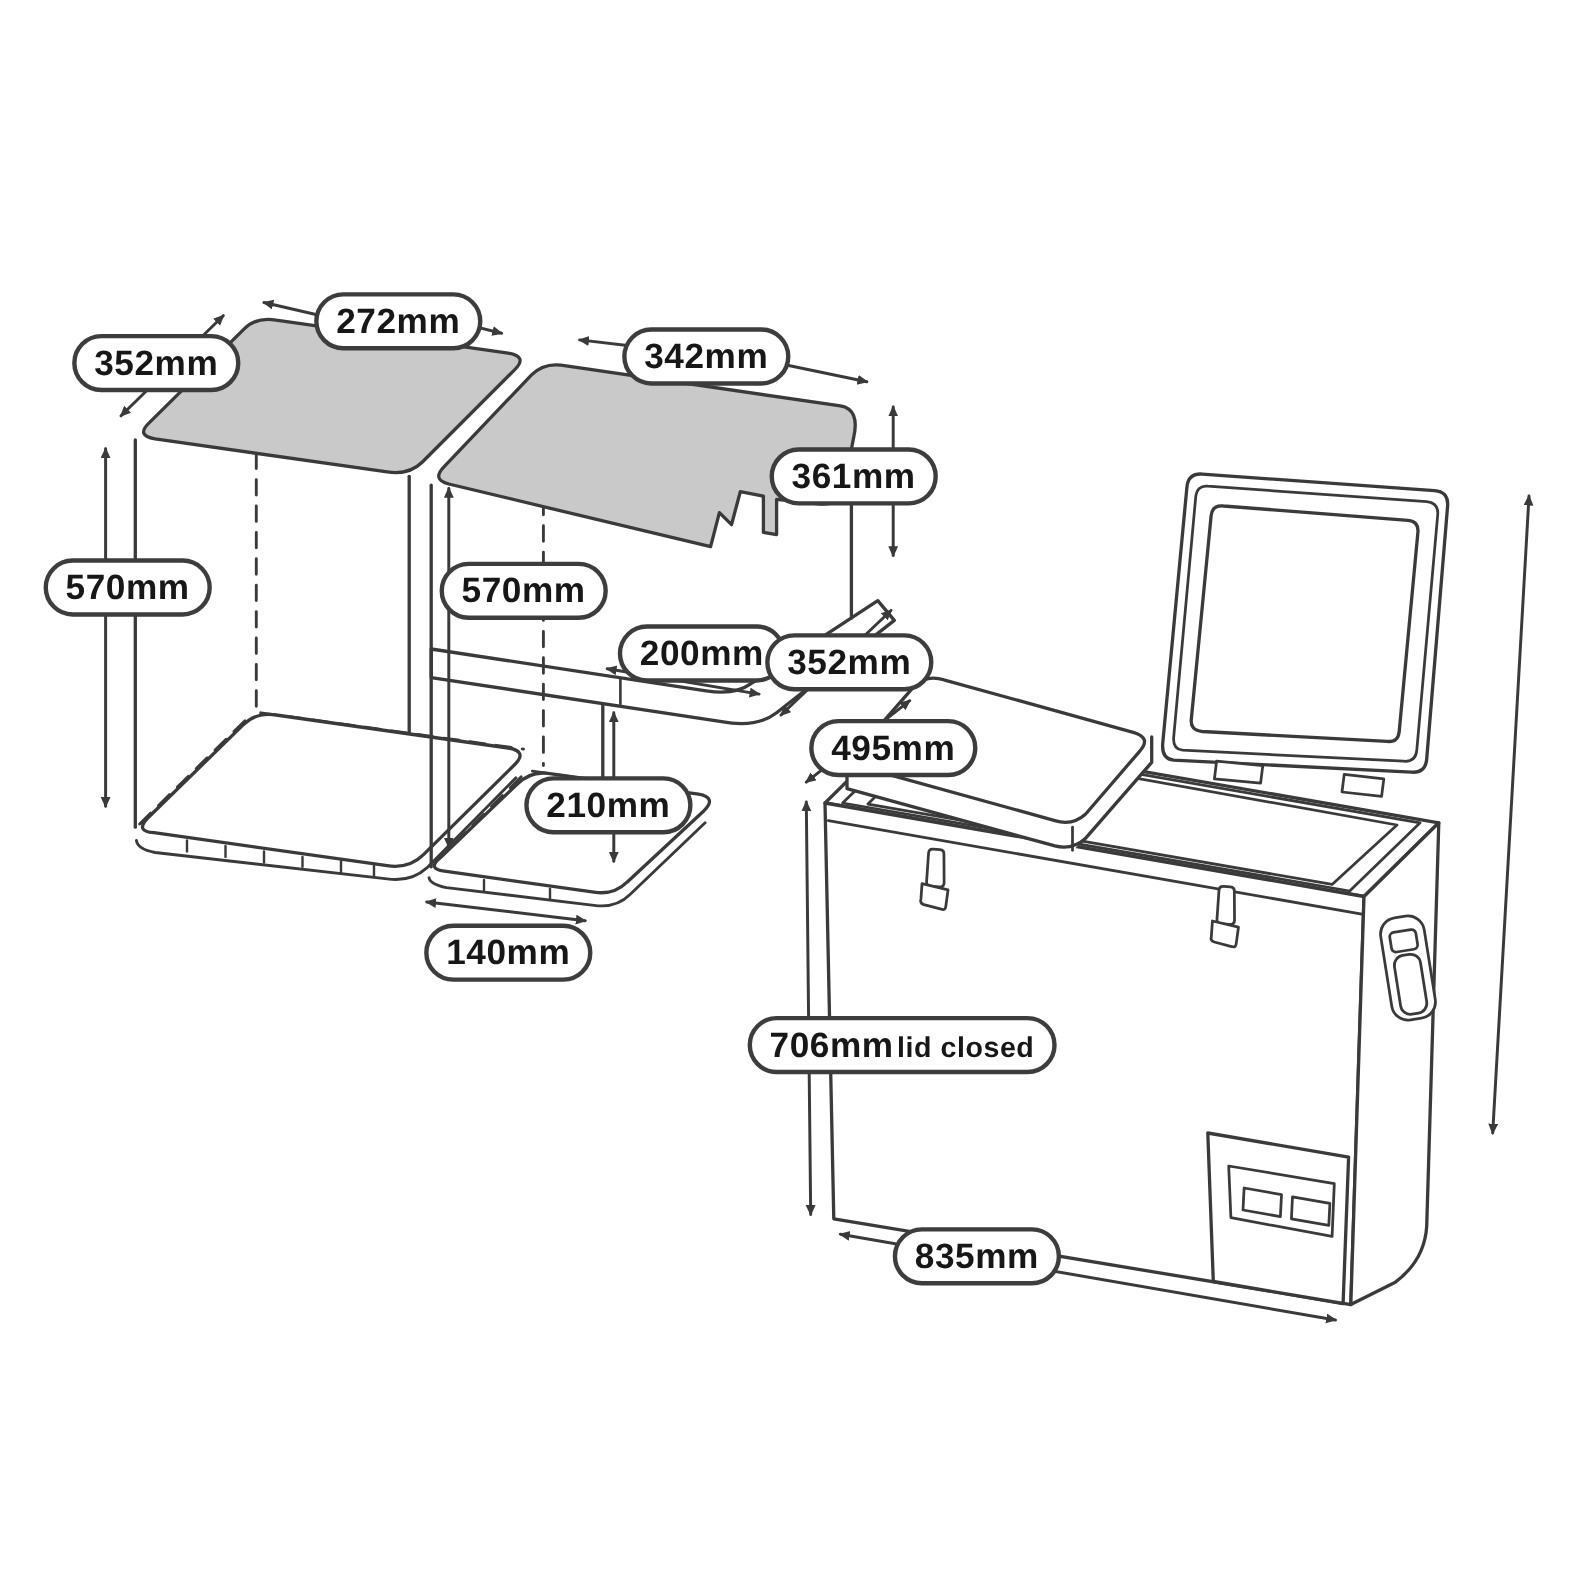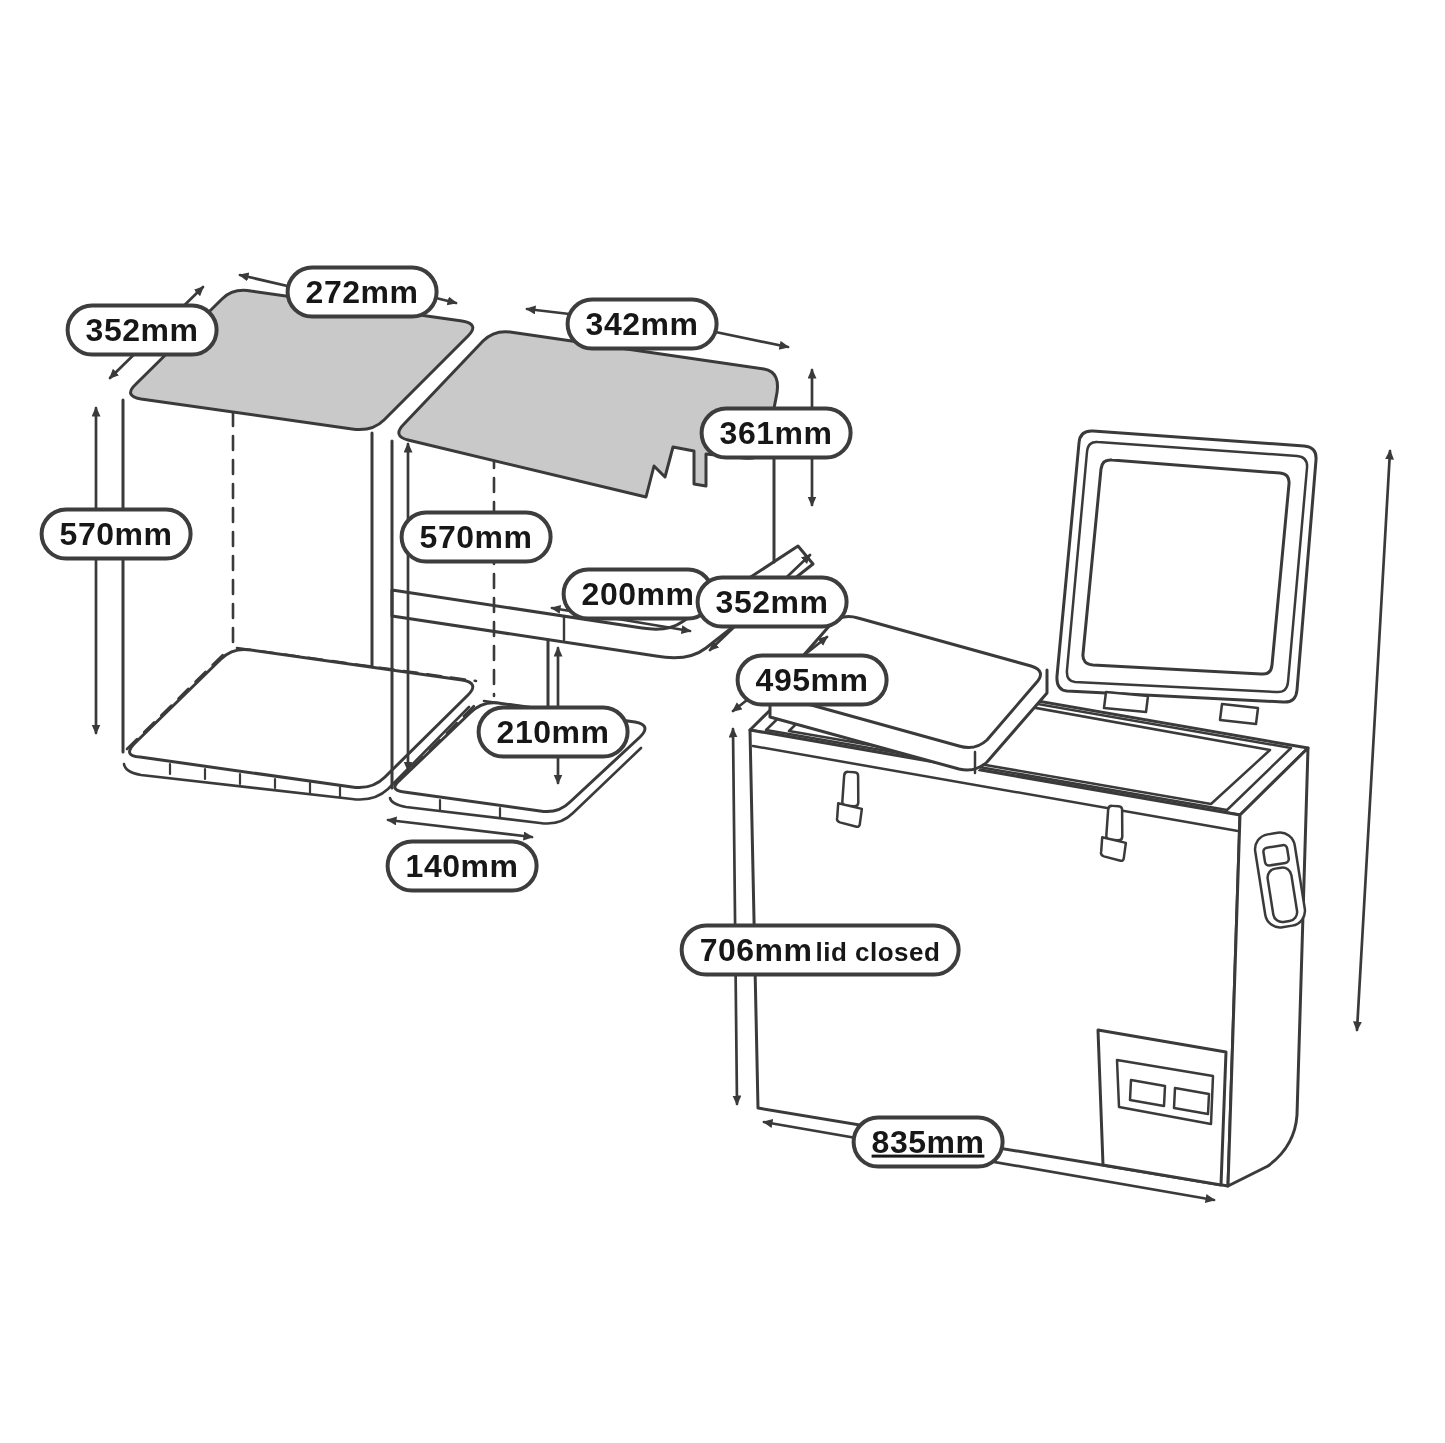--- a/index.html
+++ b/index.html
@@ -164,15 +164,15 @@
   <div class="pill" style="left:116px; top:534px;">570mm</div>
   <div class="pill" style="left:642px; top:324px;">342mm</div>
   <div class="pill" style="left:776px; top:433px;">361mm</div>
   <div class="pill" style="left:476px; top:537px;">570mm</div>
   <div class="pill" style="left:638px; top:594px;">200mm</div>
   <div class="pill" style="left:772px; top:602px;">352mm</div>
   <div class="pill" style="left:553px; top:732px;">210mm</div>
   <div class="pill" style="left:462px; top:866px;">140mm</div>
   <div class="pill" style="left:812px; top:680px;">495mm</div>
   <div class="pill" style="left:820px; top:950px;"><span>706mm</span><span class="note">lid closed</span></div>
-  <div class="pill" style="left:928px; top:1142px;text-decoration:underline;">835mm</div>
+  <div class="pill" style="left:888px; top:1142px;">835mm</div>
 
 </div>
 
 </body></html>

